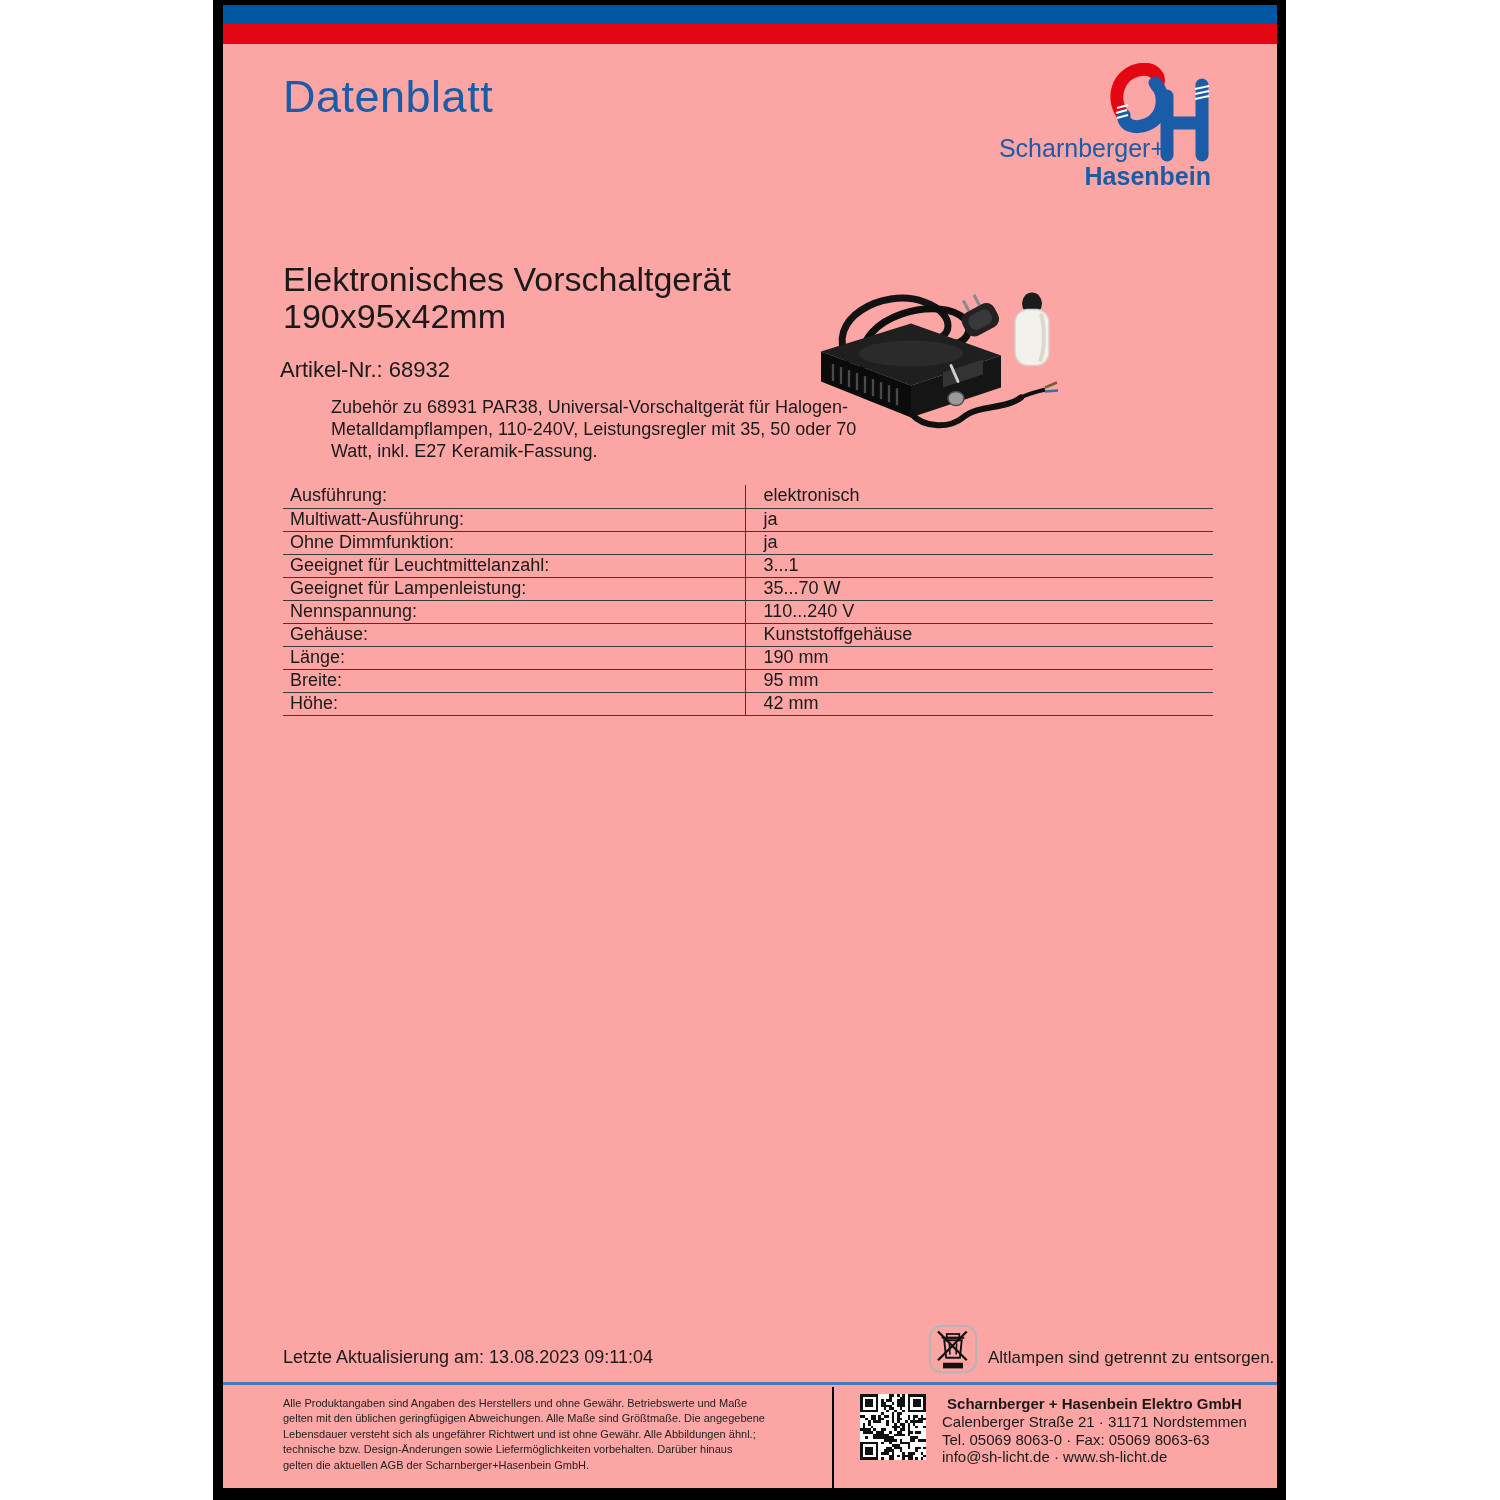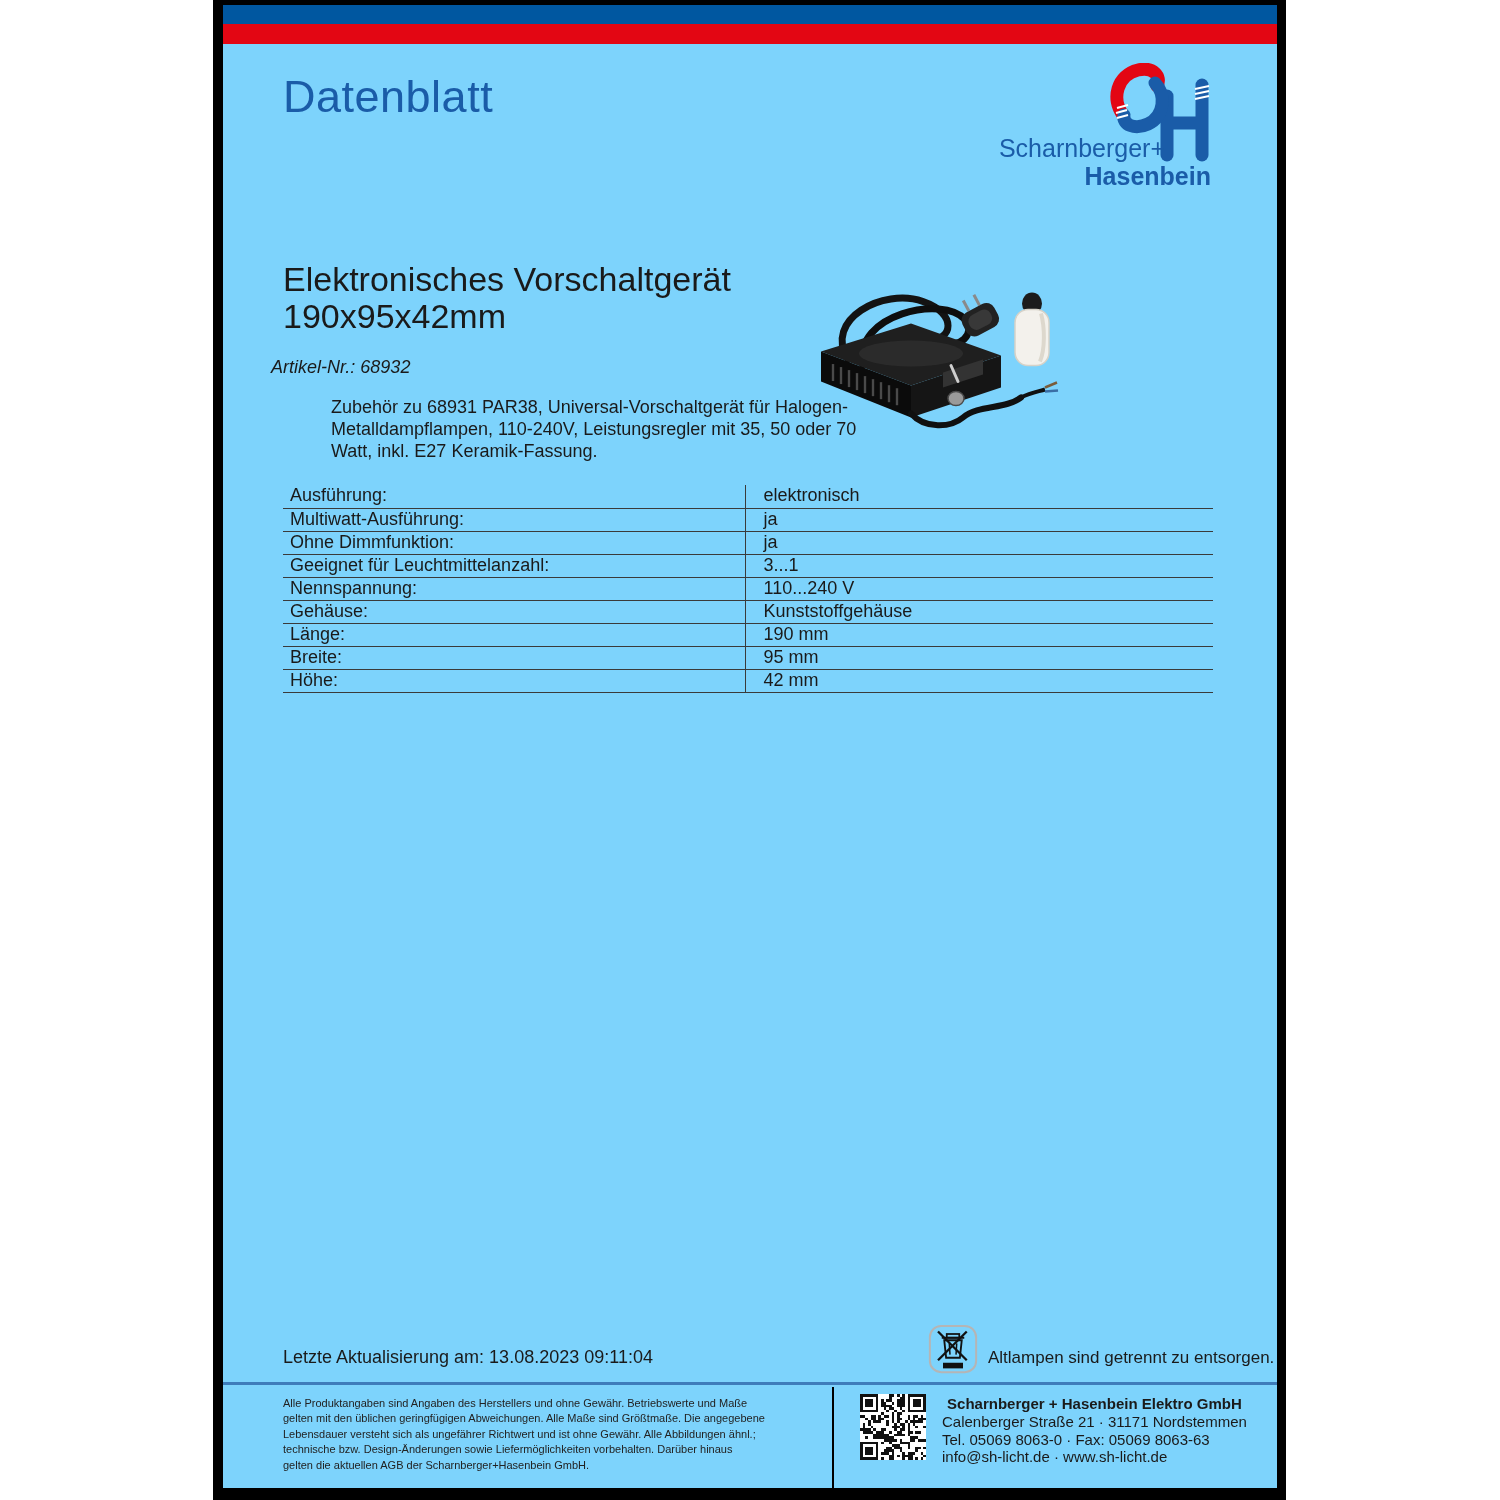--- a/index.html
+++ b/index.html
@@ -7,34 +7,34 @@
     --header-red:#E30613;
     --brand-blue:#1A5CA8;
     --brand-red:#E30613;
     --divider-blue:#3E7CBA;
     --ink:#1a1a1a;
     --line:#3a3a3a;
   }
   *{margin:0;padding:0;box-sizing:border-box;}
   html,body{width:1500px;height:1500px;background:#fff;font-family:"Liberation Sans",sans-serif;color:var(--ink);}
   .canvas{position:relative;width:1500px;height:1500px;background:#fff;overflow:hidden;}
-  .page{position:absolute;left:213px;top:0;width:1073px;height:1500px;background:#7dd3fc;
+  .page{position:absolute;left:213px;top:0;width:1073px;height:1500px;background:#fca5a5;
         border-left:10px solid #000;border-right:9px solid #000;border-top:5px solid #000;border-bottom:12px solid #000;}
   .page-inner{position:relative;width:100%;height:100%;}
   .stripe-blue{position:absolute;left:0;top:0;width:100%;height:19px;background:var(--header-blue);}
   .stripe-red{position:absolute;left:0;top:19px;width:100%;height:20px;background:var(--header-red);}
   .doc-title{position:absolute;left:60px;top:66px;font-size:45px;color:var(--brand-blue);letter-spacing:.5px;}
   
   .logo{position:absolute;left:752px;top:55px;width:240px;height:140px;}
   .logo .monogram{position:absolute;left:135px;top:3px;width:105px;height:100px;}
   .logo .l1{position:absolute;right:50px;top:74px;font-size:25px;font-weight:normal;color:var(--brand-blue);white-space:nowrap;}
   .logo .l2{position:absolute;right:4px;top:102px;font-size:25px;font-weight:bold;color:var(--brand-blue);white-space:nowrap;}
   
   .prod-title{position:absolute;left:60px;top:256px;font-size:34px;line-height:37px;color:var(--ink);}
-  .article{position:absolute;left:48px;top:352px;font-size:18px;font-style:italic;}
+  .article{position:absolute;left:57px;top:352px;font-size:22px;}
   .descr{position:absolute;left:60px;top:391px;font-size:18px;line-height:22px;margin-left:48px;}
   .prod-img{position:absolute;left:570px;top:273px;width:275px;height:158px;}
   
   .spec{position:absolute;left:60px;top:480px;width:930px;border-collapse:collapse;table-layout:fixed;}
   .spec td{height:23px;font-size:18px;border-bottom:1.8px solid var(--line);padding:0 0 1px 7px;vertical-align:middle;white-space:nowrap;}
   .spec td.lbl{width:462px;border-right:1.5px solid var(--line);}
   .spec td.val{padding-left:18px;}
   
   .update-line{position:absolute;left:60px;top:1342px;font-size:18px;}
   .disposal-icon{position:absolute;left:705px;top:1318px;width:50px;height:52px;}
@@ -147,20 +147,24 @@
               <td class="lbl">Multiwatt-Ausführung:</td>
               <td class="val">ja</td>
             </tr>
           <tr>
               <td class="lbl">Ohne Dimmfunktion:</td>
               <td class="val">ja</td>
             </tr>
           <tr>
               <td class="lbl">Geeignet für Leuchtmittelanzahl:</td>
               <td class="val">3...1</td>
+            </tr>
+          <tr>
+              <td class="lbl">Geeignet für Lampenleistung:</td>
+              <td class="val">35...70 W</td>
             </tr>
           <tr>
               <td class="lbl">Nennspannung:</td>
               <td class="val">110...240 V</td>
             </tr>
           <tr>
               <td class="lbl">Gehäuse:</td>
               <td class="val">Kunststoffgehäuse</td>
             </tr>
           <tr>

